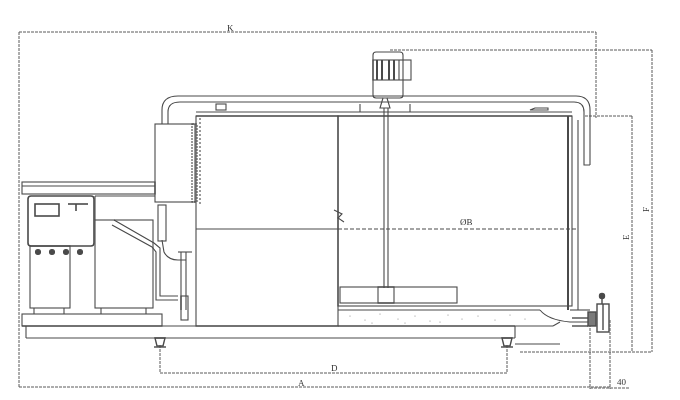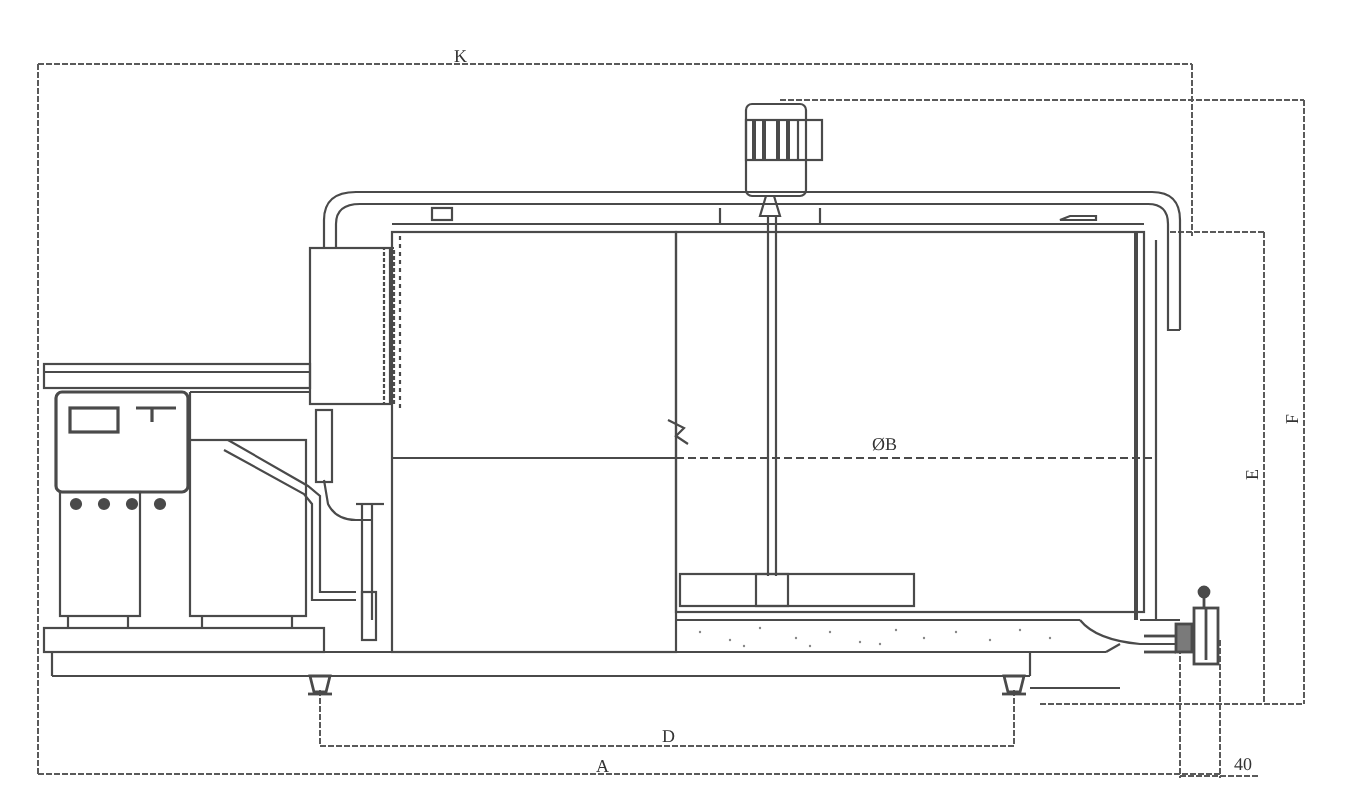--- a/index.html
+++ b/index.html
@@ -180,18 +180,18 @@
     <circle cx="495" cy="320" r="0.6"></circle>
       <circle cx="510" cy="315" r="0.6"></circle>
       <circle cx="525" cy="319" r="0.6"></circle>
     <circle cx="440" cy="322" r="0.6"></circle>
       <circle cx="372" cy="323" r="0.6"></circle>
       <circle cx="405" cy="323" r="0.6"></circle>
   </g>
 </svg>
 
 <span class="lbl" style="left:227px; top:24px;">K</span>
-<span class="lbl" style="left:436px; top:218px;">ØB</span>
+<span class="lbl" style="left:460px; top:218px;">ØB</span>
 <span class="lbl lbl-v" style="left:622px; top:240px;">E</span>
 <span class="lbl lbl-v" style="left:642px; top:212px;">F</span>
 <span class="lbl" style="left:331px; top:364px;">D</span>
 <span class="lbl" style="left:298px; top:379px;">A</span>
 <span class="lbl" style="left:617px; top:378px;">40</span>
 
 </body></html>

